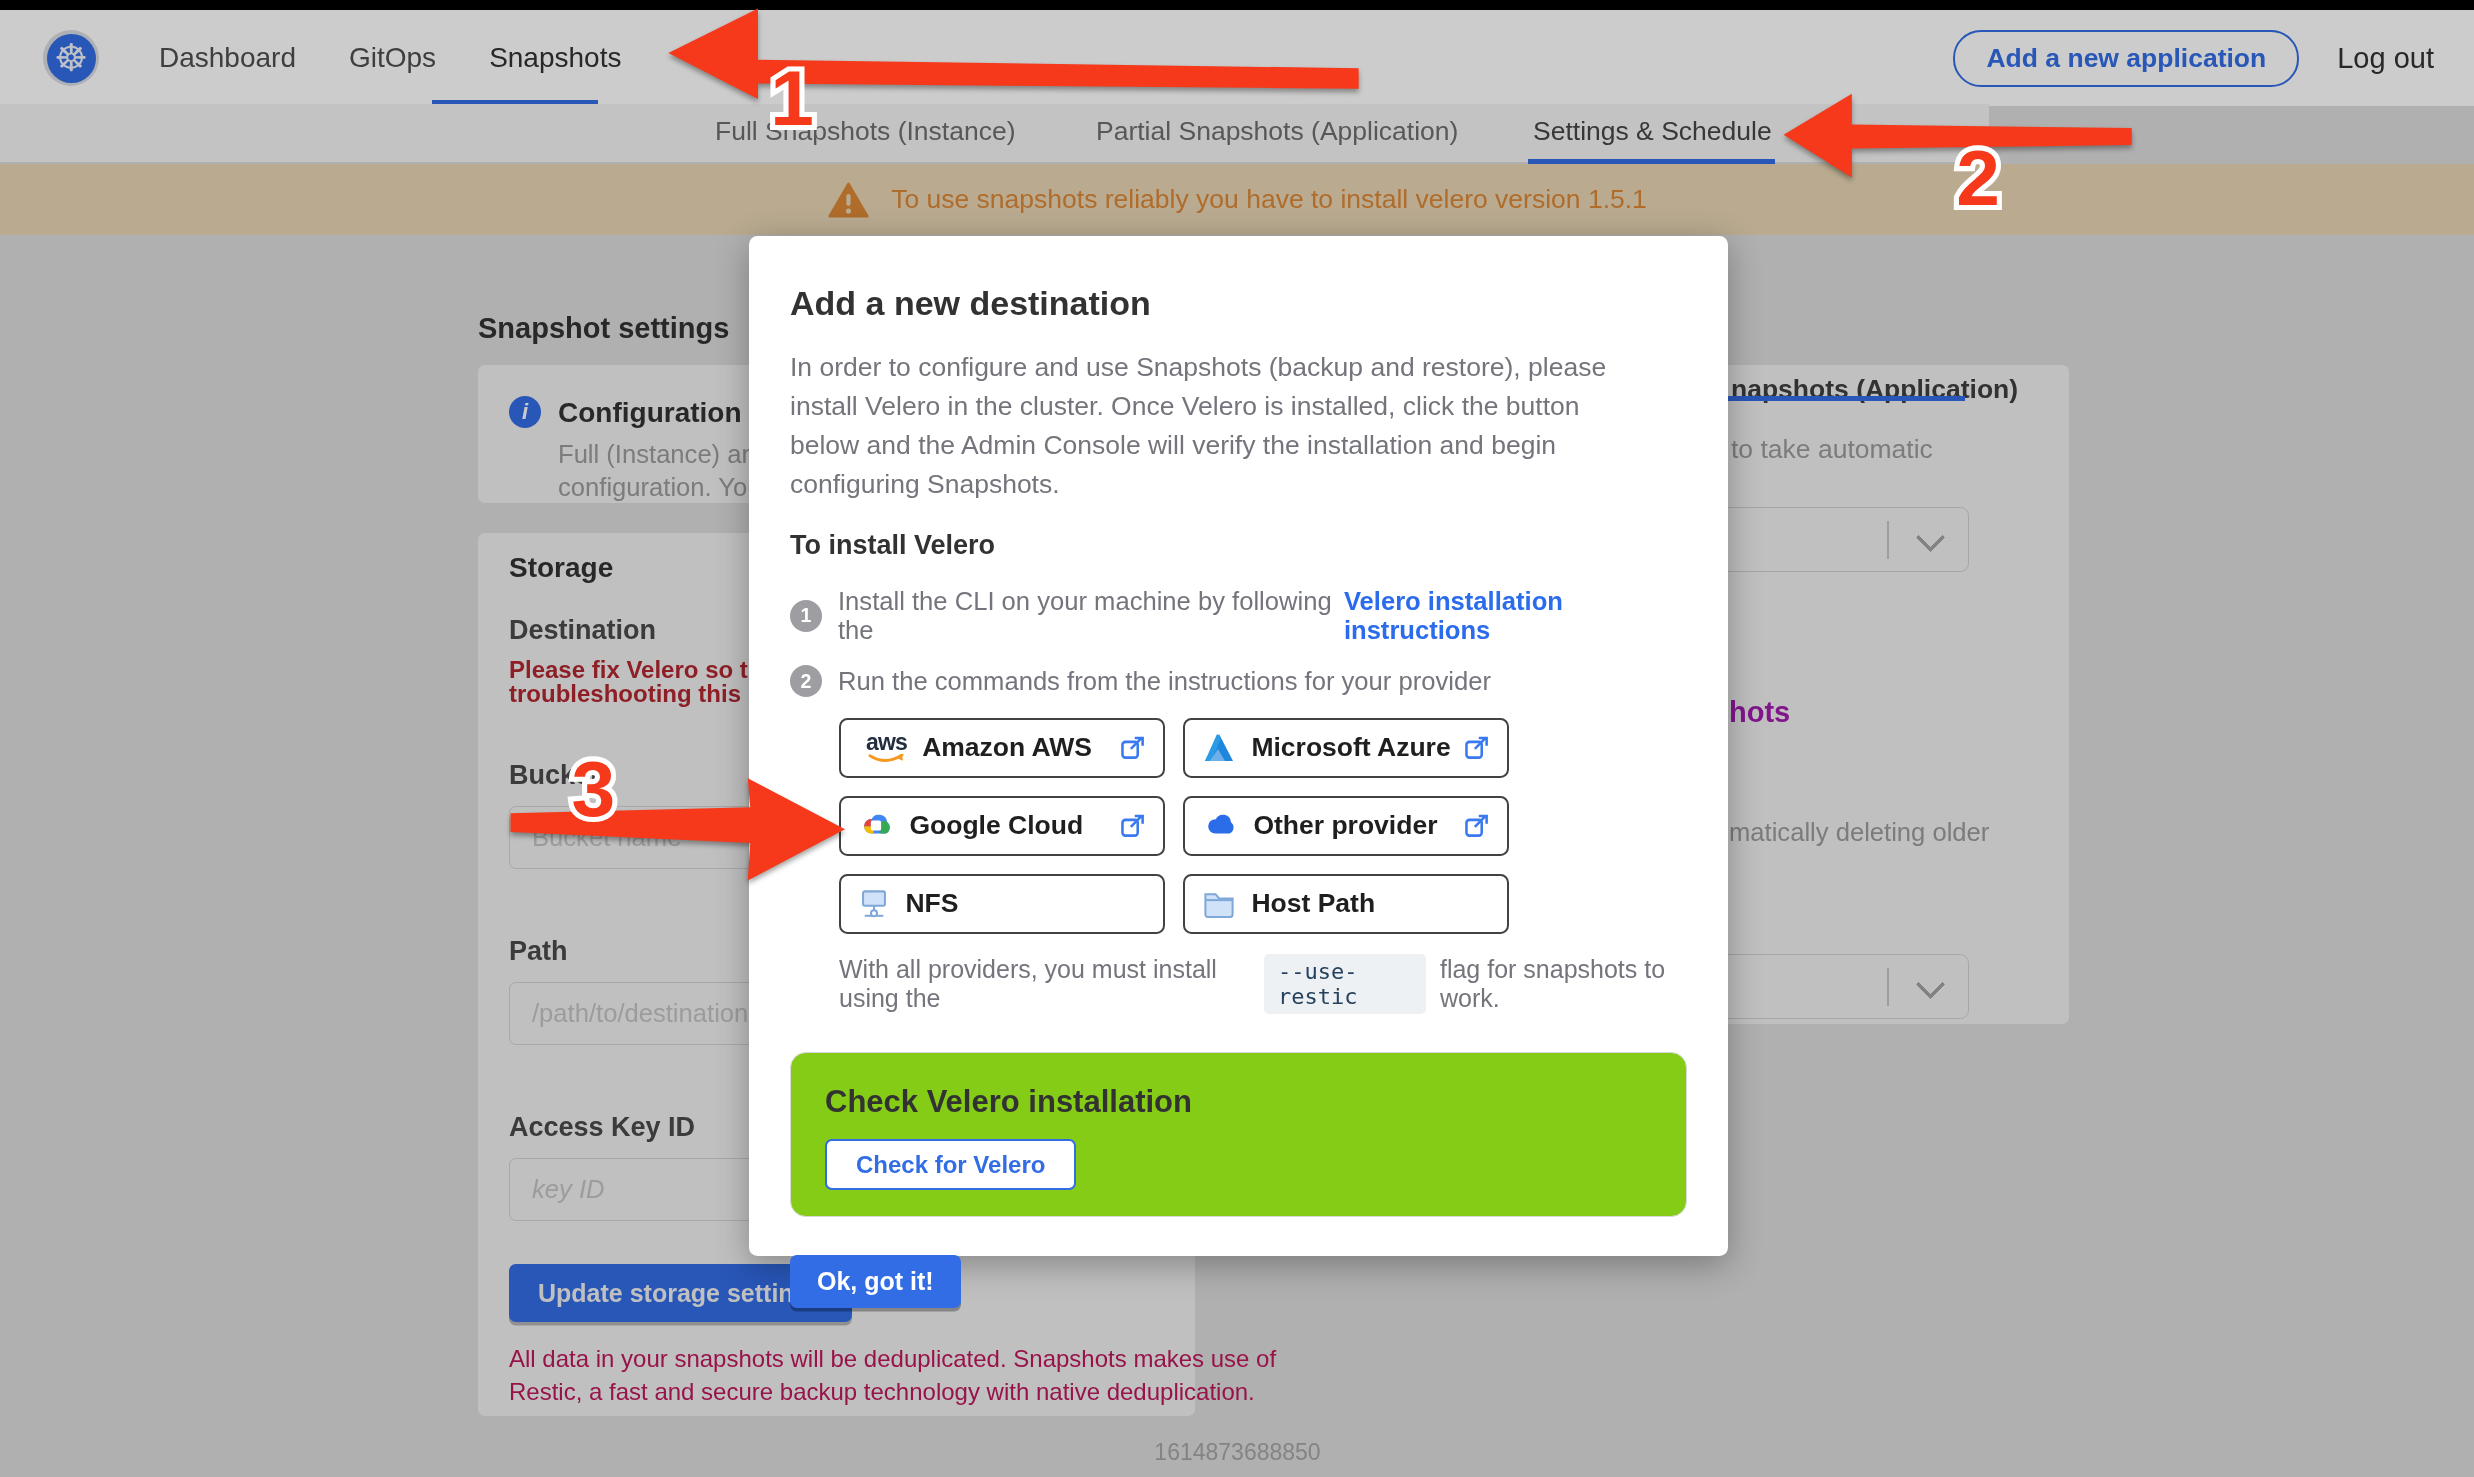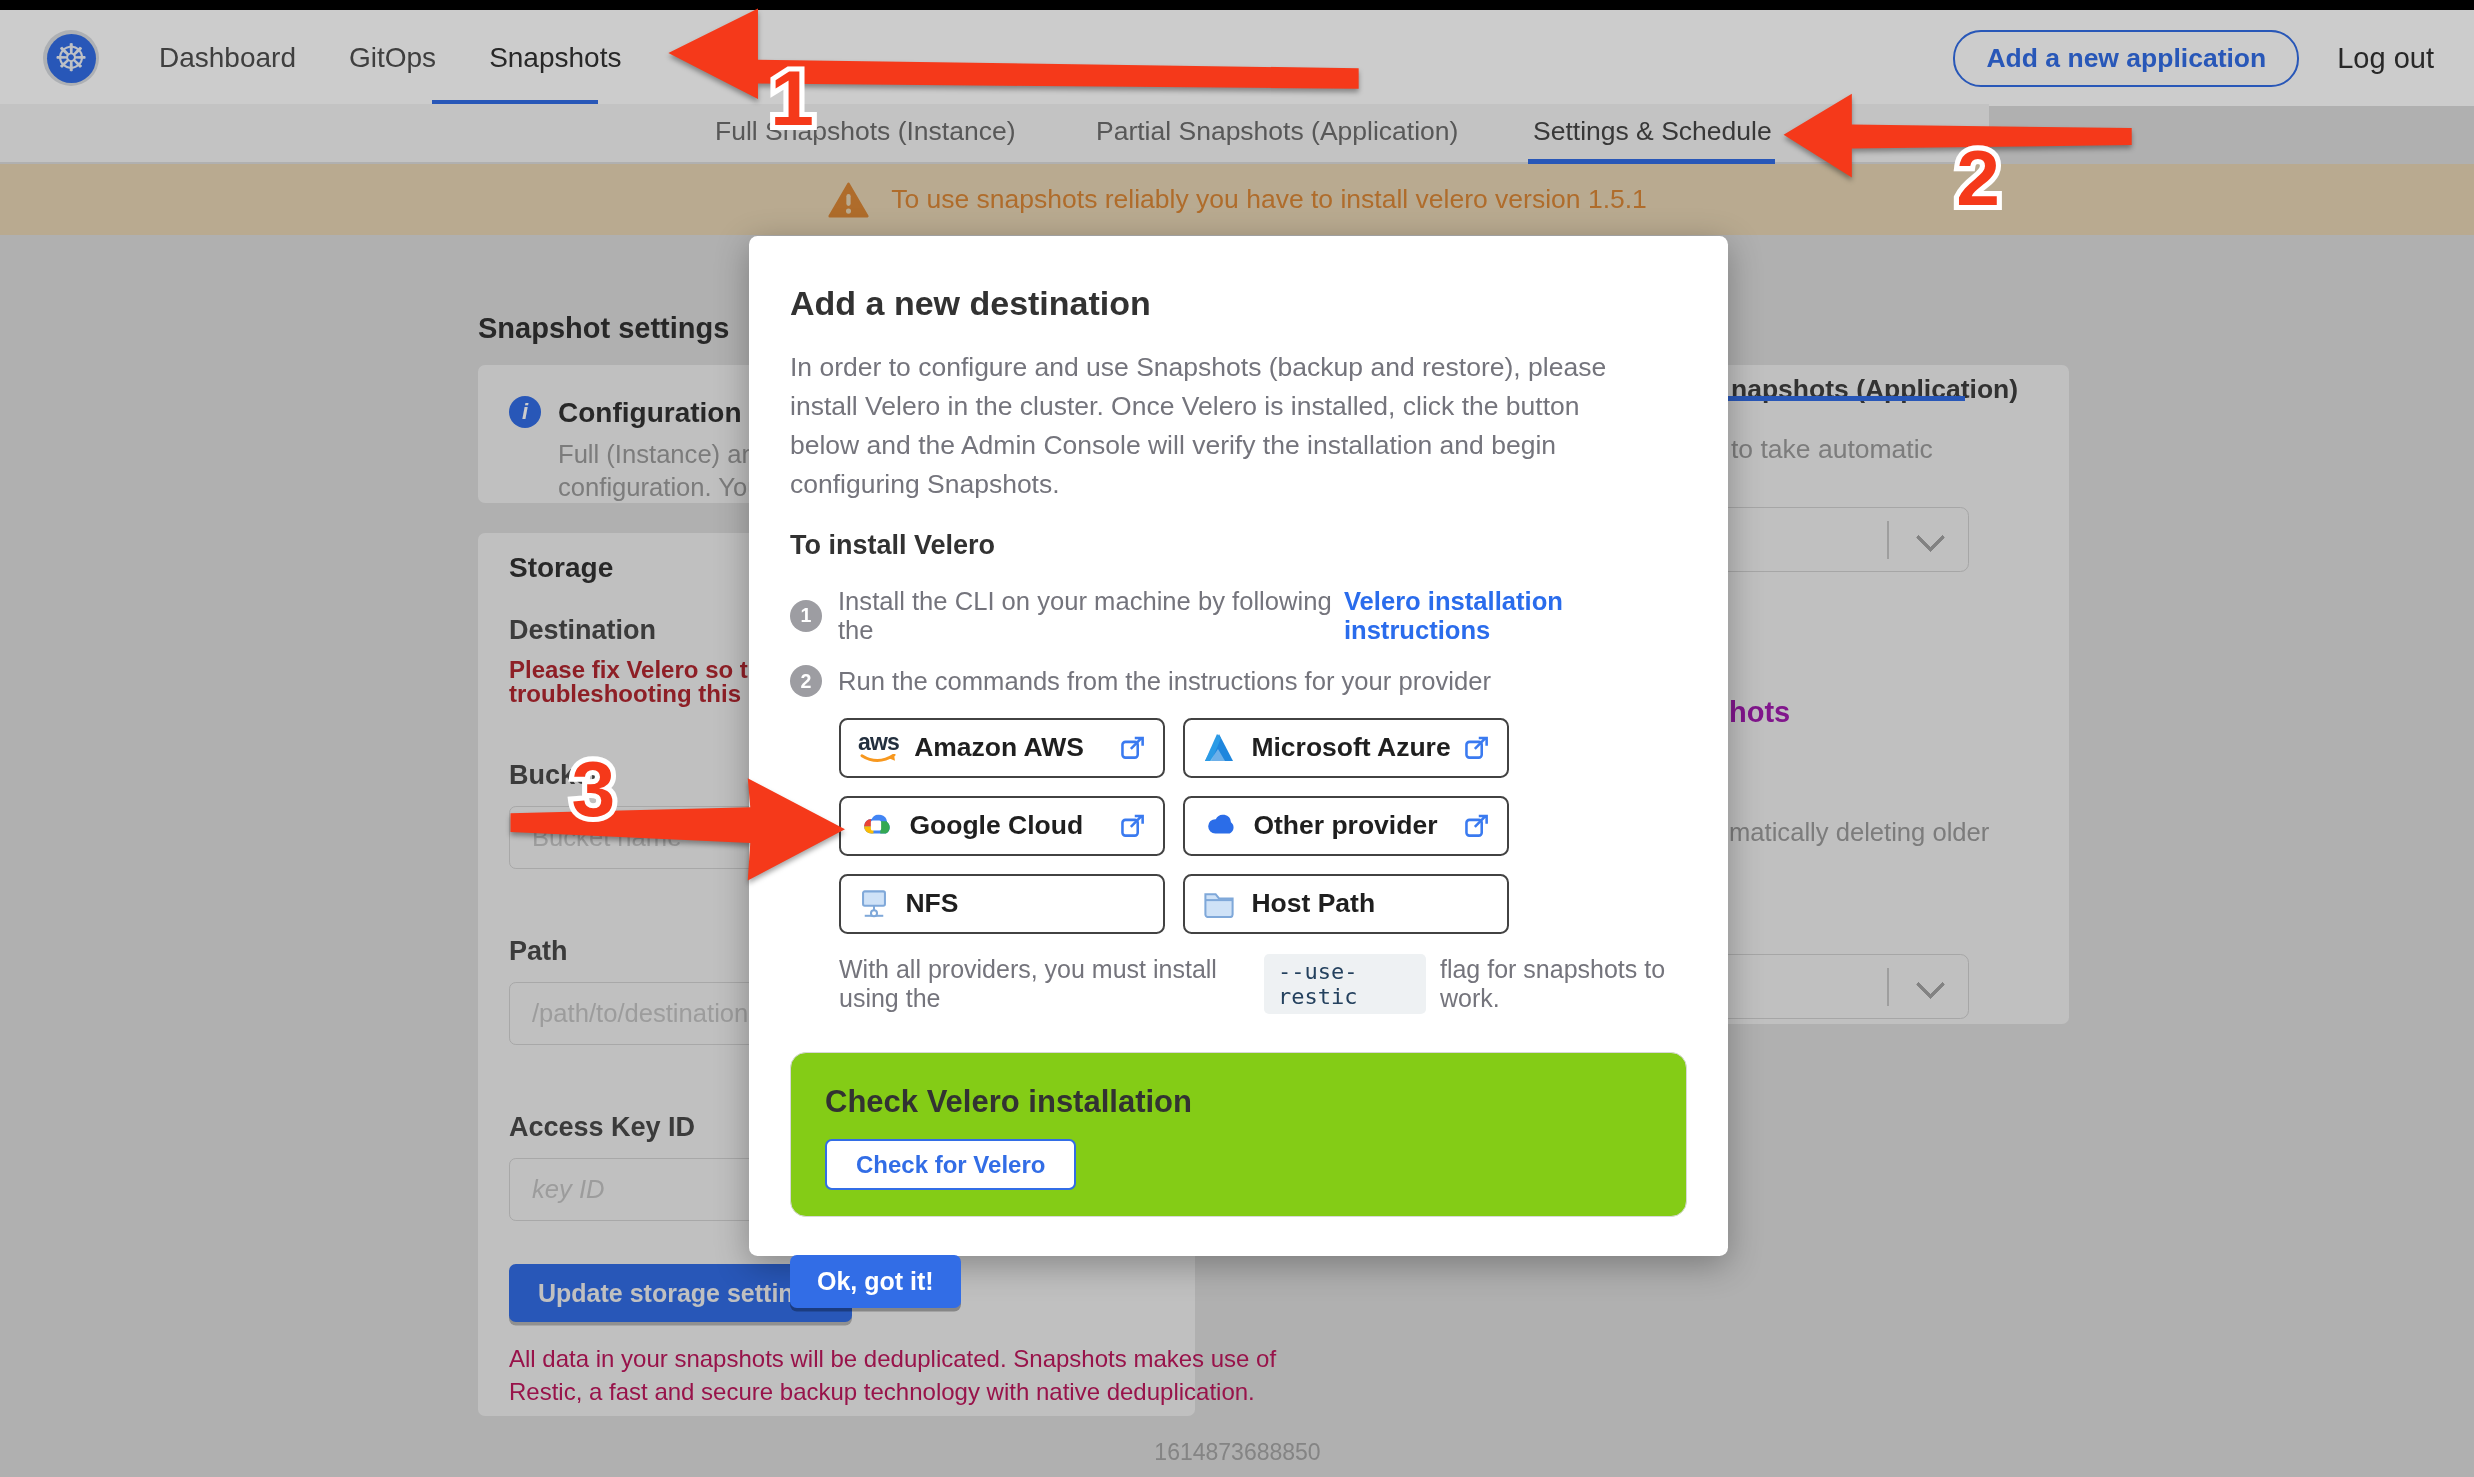--- a/index.html
+++ b/index.html
@@ -96,21 +96,21 @@
   .ok-btn{margin-top:38px;height:53px;padding:0 27px;background:#326de6;border:none;border-radius:6.8px;
     color:#fff;font-size:25px;font-weight:bold;box-shadow:0 3.4px 0 rgba(0,0,0,0.3);}
 
   
   .annotations{left:0;top:0;width:2475px;height:1477px;z-index:70;pointer-events:none;}
   .arrow{fill:#f5391a;filter:drop-shadow(0 4px 3px rgba(0,0,0,0.35));}
   .arrow-num{font-family:"Liberation Sans","DejaVu Sans",sans-serif;font-size:92px;font-weight:bold;
     fill:#f5391a;stroke:#ffffff;stroke-width:12px;paint-order:stroke;text-anchor:middle;}
 
   
-  .aws-logo{display:flex;flex-direction:column;align-items:center;line-height:1;}
+  .aws-logo{display:flex;flex-direction:column;align-items:center;line-height:1;margin-left:8px;}
   .aws-word{font-size:23px;font-weight:bold;color:#232f3e;letter-spacing:-0.9px;}
 </style>
 </head>
 <body>
 
 <div class="abs top-strip"></div>
 
 <div class="abs navbar">
   <div class="k8s-badge">
     <div class="k8s-inner">☸</div>

